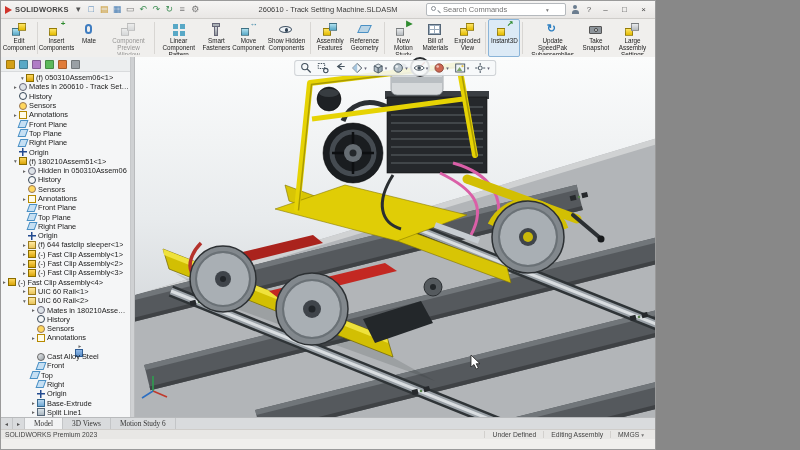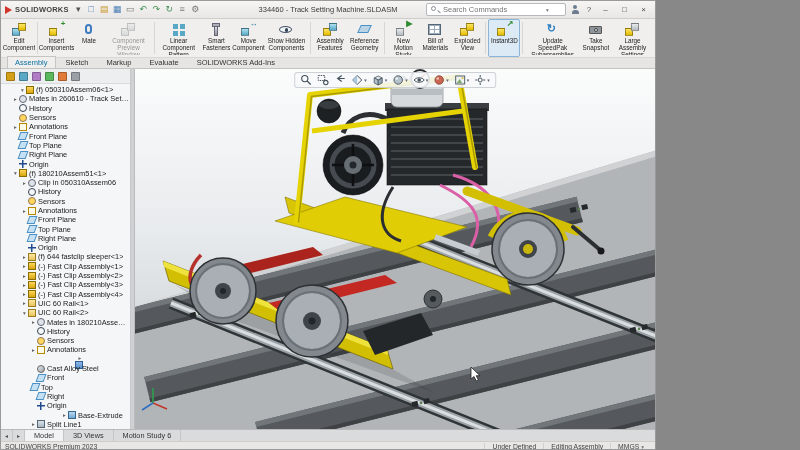--- a/index.html
+++ b/index.html
@@ -86,21 +86,21 @@
   .ti-split { background:linear-gradient(#dbe4ea,#aab6bf); border:1px solid #556677; }
   .splitter { width:4px; background:#cfd1d3; border-right:1px solid #b9bbbd; flex:none; }
   .viewport { position:relative; flex:1; overflow:hidden; background:#dfe3e6; }
   .scene { display:block; }
   .hud { position:absolute; top:3px; left:50%; transform:translateX(-50%); display:flex; gap:5px; align-items:center;
          background:rgba(246,248,249,.88); border:1px solid rgba(180,185,190,.6); border-radius:3px; padding:1px 5px; }
   .hbtn { display:flex; align-items:center; gap:1px; }
   .hcaret { font-size:5px; color:#667; }
 
   
-  .doc-tabs { height:12px; background:#d9dbdd; border-top:1px solid #b8babc; display:flex; align-items:stretch; font-size:7.3px; color:#333; }
+  .doc-tabs { height:12px; background:#d9dbdd; border-top:1px solid #b8babc; display:flex; align-items:stretch; font-size:7.3px; color:#333;font-family:Liberation Serif, serif; }
   .dnav { width:12px; display:flex; align-items:center; justify-content:center; color:#555; font-size:6px; border-right:1px solid #c3c5c7; }
   .dtab { padding:0 9px; display:flex; align-items:center; border-right:1px solid #c3c5c7; }
   .dtab.act { background:#f2f3f4; }
   .statusbar { height:10px; background:#e8e7e5; border-top:1px solid #cfcdca; display:flex; align-items:center; font-size:6.8px; color:#444; padding:0 4px; }
   .st-spacer { flex:1; }
   .st-item { padding:0 7px; border-left:1px solid #d2d0cd; white-space:nowrap; display:flex; align-items:center; gap:2px; }
 </style>
 </head>
 <body>
 
@@ -125,21 +125,21 @@
           </span><span class="qbtn">
             <b class="qglyph" style="color: rgb(62, 142, 85);">↷</b>
           </span><span class="qbtn">
             <b class="qglyph" style="color: rgb(62, 142, 85);">↻</b>
           </span><span class="qbtn">
             <b class="qglyph" style="color: rgb(119, 119, 119);">≡</b>
           </span><span class="qbtn">
             <b class="qglyph" style="color: rgb(119, 119, 119);">⚙</b>
           </span></span>
     </div>
-    <div class="tb-title">334460 - Track Setting Machine.SLDASM</div>
+    <div class="tb-title">260610 - Track Setting Machine.SLDASM</div>
     <div class="tb-right">
       <div class="search">
         <span class="mag">
             <i></i>
             <b></b>
           </span>
         <input placeholder="Search Commands" style="">
         <span class="caret">▾</span>
       </div>
       <span class="usr">
@@ -268,27 +268,20 @@
           </span>
         <span class="rlabel">Take Snapshot</span>
       </div>
       <div class="rbtn">
         <span class="ic">
             <i class="cub y pA"></i>
             <i class="cub gr pB"></i>
           </span>
         <span class="rlabel">Large Assembly Settings</span>
       </div>
-    </div>
-    <div class="rb-tabs">
-      <span class="rtab act">Assembly</span>
-      <span class="rtab">Sketch</span>
-      <span class="rtab">Markup</span>
-      <span class="rtab">Evaluate</span>
-      <span class="rtab">SOLIDWORKS Add-Ins</span>
     </div>
   </div>
 
   <div class="main">
     <div class="panel">
       <div class="panel-tabs" id="panel-tabs">
           <span class="ptab" style="background: rgb(212, 160, 23);"></span>
           <span class="ptab" style="background: rgb(88, 168, 198);"></span>
           <span class="ptab" style="background: rgb(176, 124, 198);"></span>
           <span class="ptab" style="background: rgb(92, 184, 92);"></span>
@@ -352,21 +345,21 @@
 
   <div class="trow" style="padding-left: 11px;">
     <span class="tarrow">▾</span>
     <span class="ti ti-assembly"></span>
     <span class="tlabel">(f) 180210Assem51&lt;1&gt;</span>
   </div>
 
   <div class="trow" style="padding-left: 20px;">
     <span class="tarrow">▸</span>
     <span class="ti ti-mates"></span>
-    <span class="tlabel">Clip in 050310Assem06</span>
+    <span class="tlabel">Hidden in 050310Assem06</span>
   </div>
 
   <div class="trow" style="padding-left: 20px;">
     <span class="tarrow"></span>
     <span class="ti ti-history"></span>
     <span class="tlabel">History</span>
   </div>
 
   <div class="trow" style="padding-left: 20px;">
     <span class="tarrow"></span>
@@ -421,21 +414,21 @@
     <span class="ti ti-assembly"></span>
     <span class="tlabel">(-) Fast Clip Assembly&lt;2&gt;</span>
   </div>
 
   <div class="trow" style="padding-left: 20px;">
     <span class="tarrow">▸</span>
     <span class="ti ti-assembly"></span>
     <span class="tlabel">(-) Fast Clip Assembly&lt;3&gt;</span>
   </div>
 
-  <div class="trow" style="padding-left: 20px; align-items: center;">
+  <div class="trow" style=" align-items: center;">
     <span class="tarrow">▸</span>
     <span class="ti ti-assembly"></span>
     <span class="tlabel">(-) Fast Clip Assembly&lt;4&gt;</span>
   </div>
 
   <div class="trow" style="padding-left: 20px;">
     <span class="tarrow">▸</span>
     <span class="ti ti-part"></span>
     <span class="tlabel">UIC 60 Rail&lt;1&gt;</span>
   </div>
@@ -499,21 +492,21 @@
     <span class="ti ti-plane"></span>
     <span class="tlabel">Right</span>
   </div>
 
   <div class="trow" style="padding-left: 29px;">
     <span class="tarrow"></span>
     <span class="ti ti-origin"></span>
     <span class="tlabel">Origin</span>
   </div>
 
-  <div class="trow" style="padding-left: 29px; margin-left: 31px;">
+  <div class="trow" style="padding-left: 29px;">
     <span class="tarrow">▸</span>
     <span class="ti ti-feature"></span>
     <span class="tlabel">Base-Extrude</span>
   </div>
 
   <div class="trow" style="padding-left: 29px;">
     <span class="tarrow">▸</span>
     <span class="ti ti-split"></span>
     <span class="tlabel">Split Line1</span>
   </div>

